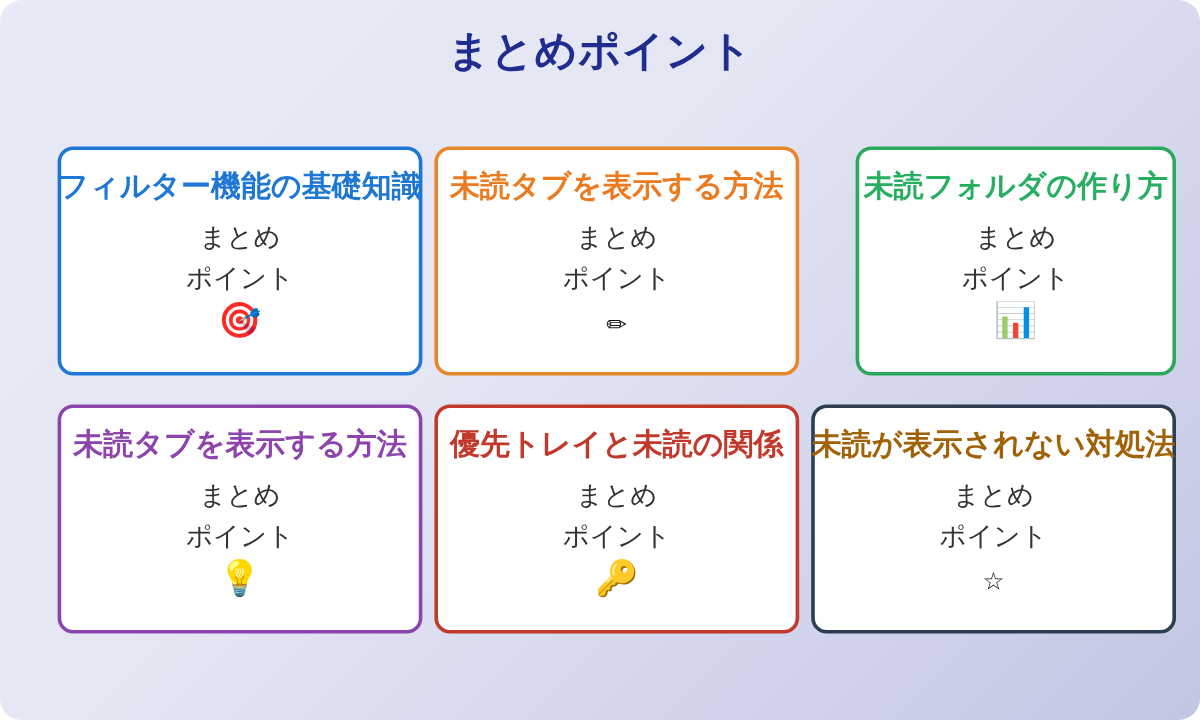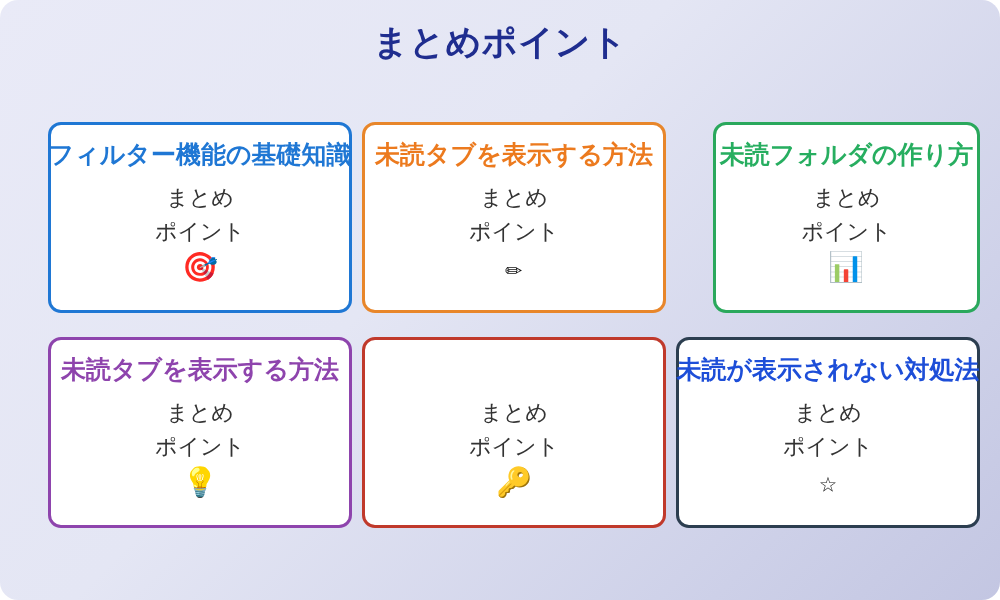--- a/index.html
+++ b/index.html
@@ -105,21 +105,21 @@
   .card.c-blue   .card-title { color: #1f77d4; }
   .card.c-orange { border-color: #e8862a; }
   .card.c-orange .card-title { color: #ec7a1e; }
   .card.c-green  { border-color: #2aa85c; margin-left: 37px; }
   .card.c-green  .card-title { color: #27ae60; }
   .card.c-purple { border-color: #8e44ad; }
   .card.c-purple .card-title { color: #8e44ad; }
   .card.c-red    { border-color: #c0392b; }
   .card.c-red    .card-title { color: #c0392b; }
   .card.c-slate  { border-color: #2c3e50; }
-  .card.c-slate  .card-title { color: #1d4ed8; text-align: right; }
+  .card.c-slate  .card-title { color: #a16207; text-align: right; }
 </style>
 </head>
 <body>
 
 <div id="slide">
 
   <div id="slide-title">まとめポイント</div>
 
   <div id="card-grid">
 
@@ -153,20 +153,21 @@
     <div class="card c-purple">
       <div class="card-title">未読タブを表示する方法</div>
       <div class="card-body">
         <span class="line">まとめ</span>
         <span class="line">ポイント</span>
         <span class="card-icon">💡</span>
       </div>
     </div>
 
     <div class="card c-red">
+      <div class="card-title">優先トレイと未読の関係</div>
       <div class="card-body">
         <span class="line">まとめ</span>
         <span class="line">ポイント</span>
         <span class="card-icon">🔑</span>
       </div>
     </div>
 
     <div class="card c-slate">
       <div class="card-title">未読が表示されない対処法</div>
       <div class="card-body">

